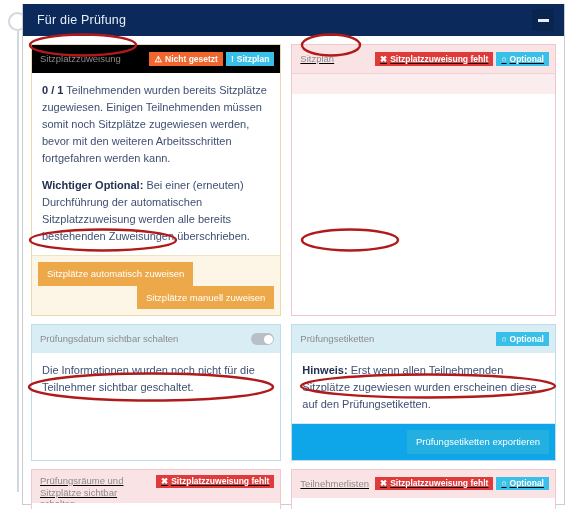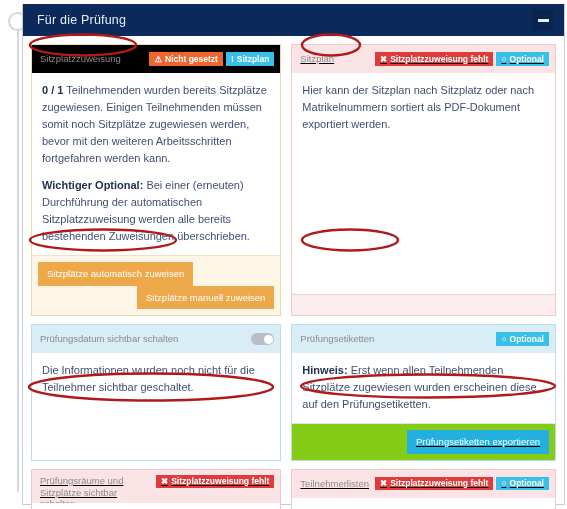--- a/index.html
+++ b/index.html
@@ -71,21 +71,21 @@
   
   .tint-amber  .panel-head { background: #000000; }
   .tint-amber  { border-color: #e8d9ae; }
   .tint-pink   .panel-head { background: #fae3e4; text-decoration: underline; }
   .tint-pink   { border-color: #eec8cb; }
   .tint-blue   .panel-head { background: #d9edf5; }
   .tint-blue   { border-color: #bcdde9; }
 
   .tint-amber  .panel-foot { background: #fdf6e6; border-top-color: #efe3c4; }
   .tint-pink   .panel-foot { background: #fbeced; border-top-color: #eed2d4; }
-  .tint-blue   .panel-foot { background: #84cc16; border-top-color: #dbe6ec; text-decoration: underline; }
+  .tint-blue   .panel-foot { background: #0ea5e9; border-top-color: #dbe6ec; }
 
   
   .badge {
     display: inline-flex; align-items: center; gap: 3px;
     font-size: 8.5px; font-weight: bold; color: #fff;
     padding: 2.5px 5px; line-height: 1; white-space: nowrap;
   }
   .badge-orange { background: #f0662c; }
   .badge-cyan   { background: #38c0e8; }
   .badge-red    { background: #e03b3b; }
@@ -183,23 +183,20 @@
             <span class="badge badge-red">
               <span class="badge-icon">✖</span>
               <span>Sitzplatzzuweisung fehlt</span>
             </span>
             <span class="badge badge-cyan">
               <span class="badge-icon">○</span>
               <span>Optional</span>
             </span>
           </div>
         </div>
-        <div class="panel-content">
-          <p class="ptext">Hier kann der Sitzplan nach Sitzplatz oder nach Matrikelnummern sortiert als PDF-Dokument exportiert werden.</p>
-        </div>
         <div class="panel-foot" style="min-height:21px"></div>
       </div>
 
       <div class="panel tint-blue">
         <div class="panel-head panel-h-fixed">
           <div class="panel-title">Prüfungsdatum sichtbar schalten</div>
           <div class="toggle"></div>
         </div>
         <div class="panel-content">
           <p class="ptext">Die Informationen wurden noch nicht für die Teilnehmer sichtbar geschaltet.</p>

